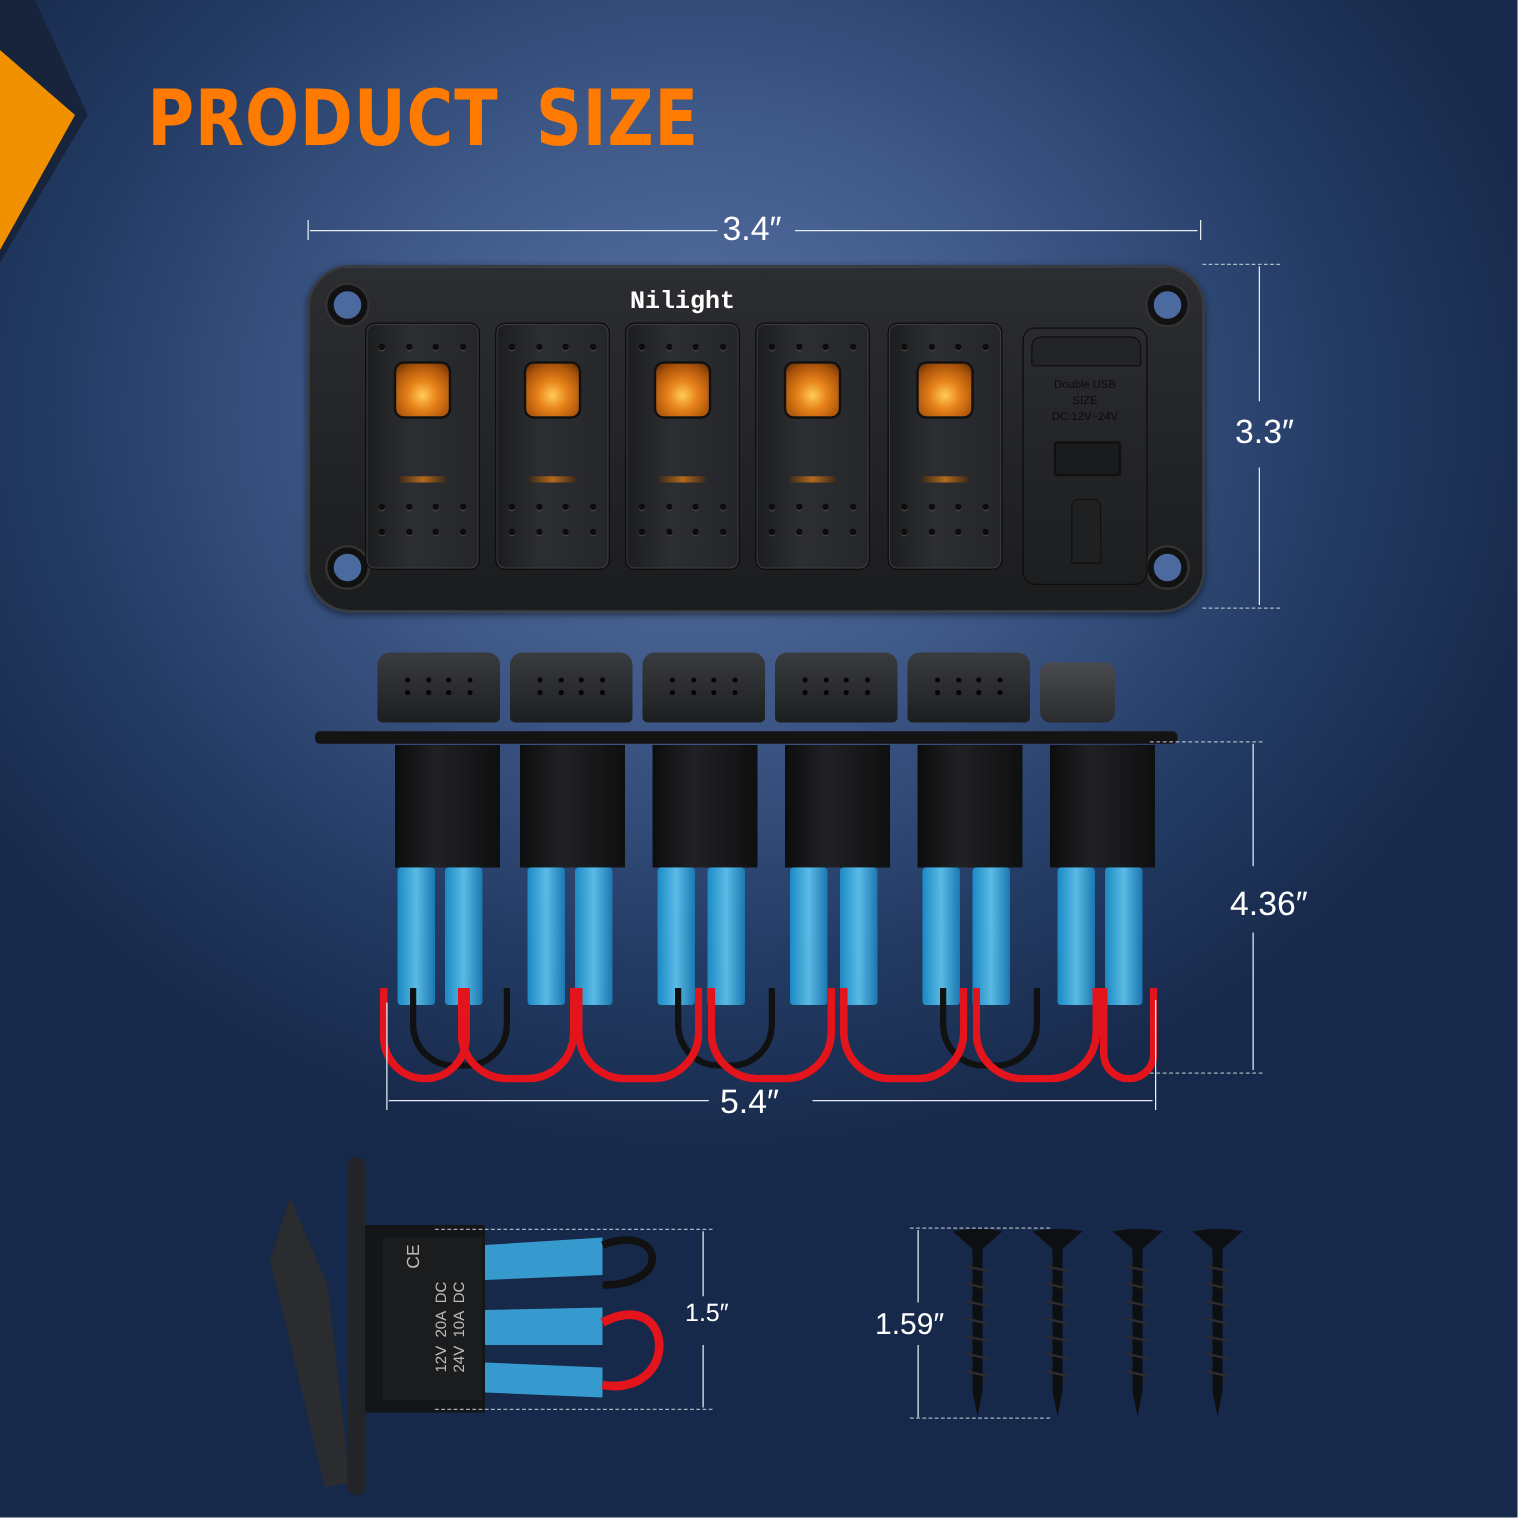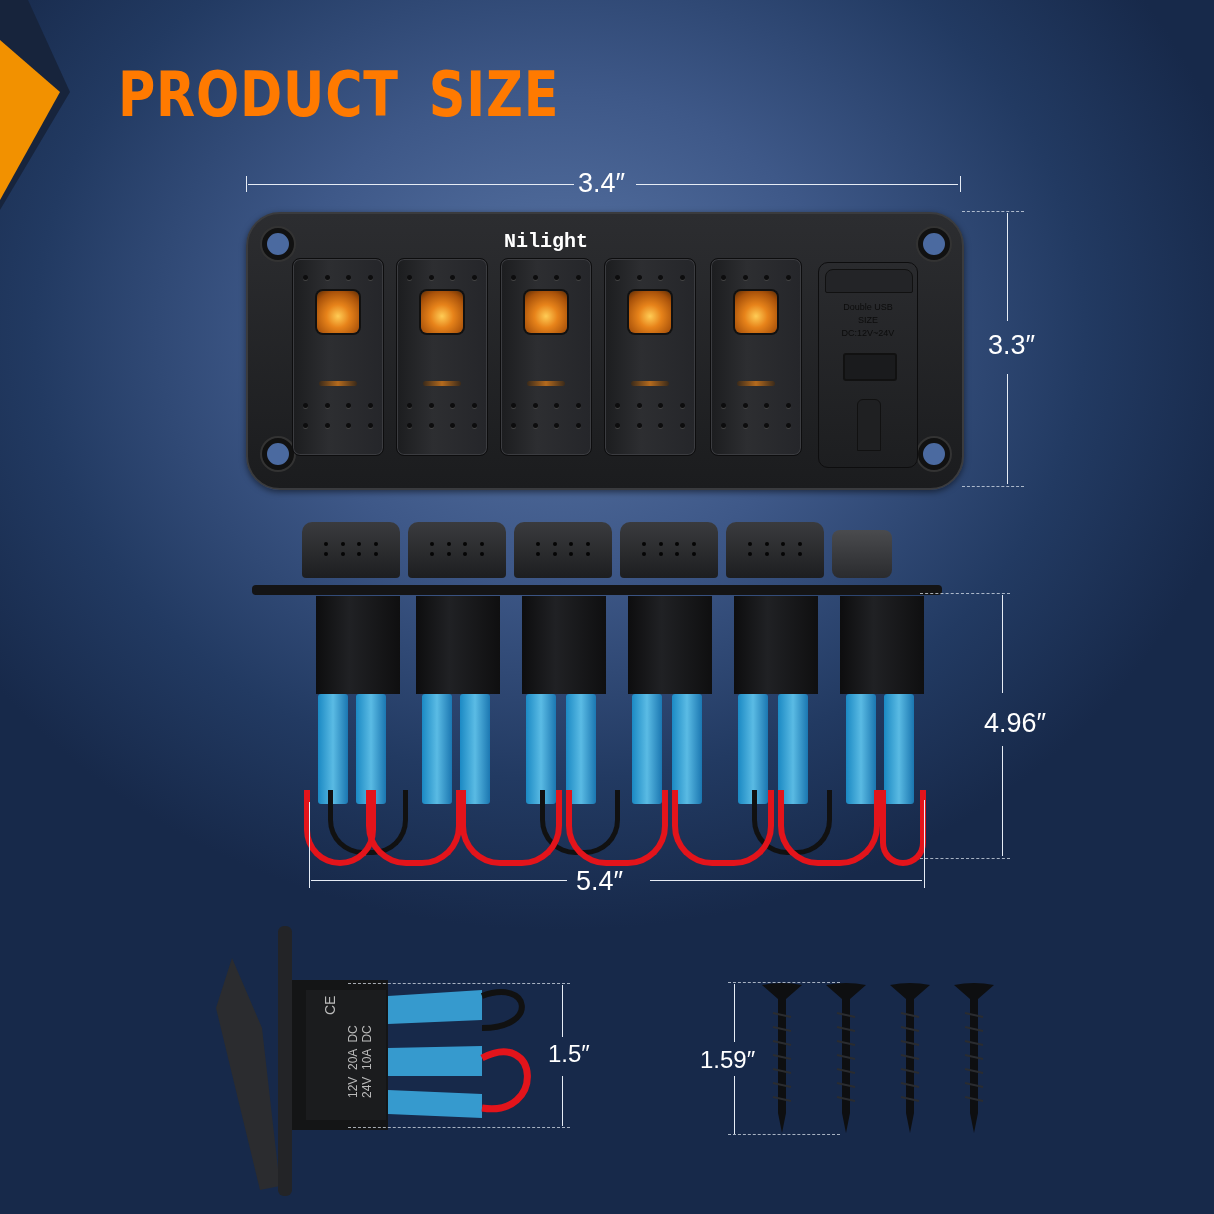--- a/index.html
+++ b/index.html
@@ -287,21 +287,21 @@
 <div class="abs wire" style="left:460px;width:90px"></div>
 <div class="abs wire" style="left:566px;width:90px"></div>
 <div class="abs wire" style="left:672px;width:90px"></div>
 <div class="abs wire" style="left:778px;width:90px"></div>
 <div class="abs wire" style="left:880px;width:34px"></div>
 
 <div class="abs dash-h" style="left:920px;top:593px;width:90px"></div>
 <div class="abs dash-h" style="left:920px;top:858px;width:90px"></div>
 <div class="abs vline" style="left:1002px;top:595px;height:98px"></div>
 <div class="abs vline" style="left:1002px;top:746px;height:110px"></div>
-<div class="abs dim-text" style="left:984px;top:708px">4.96″</div>
+<div class="abs dim-text" style="left:984px;top:708px">4.36″</div>
 
 <div class="abs vline" style="left:309px;top:802px;height:86px"></div>
 <div class="abs vline" style="left:924px;top:800px;height:88px"></div>
 <div class="abs hline" style="left:311px;top:880px;width:256px"></div>
 <div class="abs hline" style="left:650px;top:880px;width:272px"></div>
 <div class="abs dim-text" style="left:576px;top:866px">5.4″</div>
 
 <svg class="abs side-switch" viewBox="0 0 340 290">
   <path d="M22 40 L52 110 L70 268 L50 272 L6 90 Z" fill="#2b2c2f"></path>
   <rect x="68" y="8" width="14" height="270" rx="6" fill="#232427"></rect>
@@ -314,21 +314,21 @@
   <path d="M272 140 C330 110 335 200 272 190" stroke="#e3141b" stroke-width="7" fill="none"></path>
 </svg>
 <div class="abs" style="left:322px;top:1015px;color:#bbb;font-size:14px;transform:rotate(-90deg);transform-origin:left top">CE</div>
 <div class="abs" style="left:346px;top:1098px;color:#bbb;font-size:12px;line-height:14px;transform:rotate(-90deg);transform-origin:left top;white-space:pre">12V  20A  DC</div>
 <div class="abs" style="left:360px;top:1098px;color:#bbb;font-size:12px;line-height:14px;transform:rotate(-90deg);transform-origin:left top;white-space:pre">24V  10A  DC</div>
 
 <div class="abs dash-h" style="left:348px;top:983px;width:222px"></div>
 <div class="abs dash-h" style="left:348px;top:1127px;width:222px"></div>
 <div class="abs vline" style="left:562px;top:985px;height:52px"></div>
 <div class="abs vline" style="left:562px;top:1076px;height:50px"></div>
-<div class="abs dim-text" style="left:548px;top:1040px;font-size:24px">1.5″</div>
+<div class="abs dim-text" style="left:548px;top:1040px;font-size:20px">1.5″</div>
 
 <svg class="abs screw" style="left:762px" viewBox="0 0 40 150">
     <path d="M0 2 Q20 -2 40 2 L24 16 L24 130 L20 150 L16 130 L16 16 Z" fill="#0e0f11"></path>
     <g stroke="#2a2c30" stroke-width="2">
       <line x1="11" y1="30" x2="29" y2="34"></line>
       <line x1="11" y1="44" x2="29" y2="48"></line>
       <line x1="11" y1="58" x2="29" y2="62"></line>
       <line x1="11" y1="72" x2="29" y2="76"></line>
       <line x1="11" y1="86" x2="29" y2="90"></line>
       <line x1="11" y1="100" x2="29" y2="104"></line>

